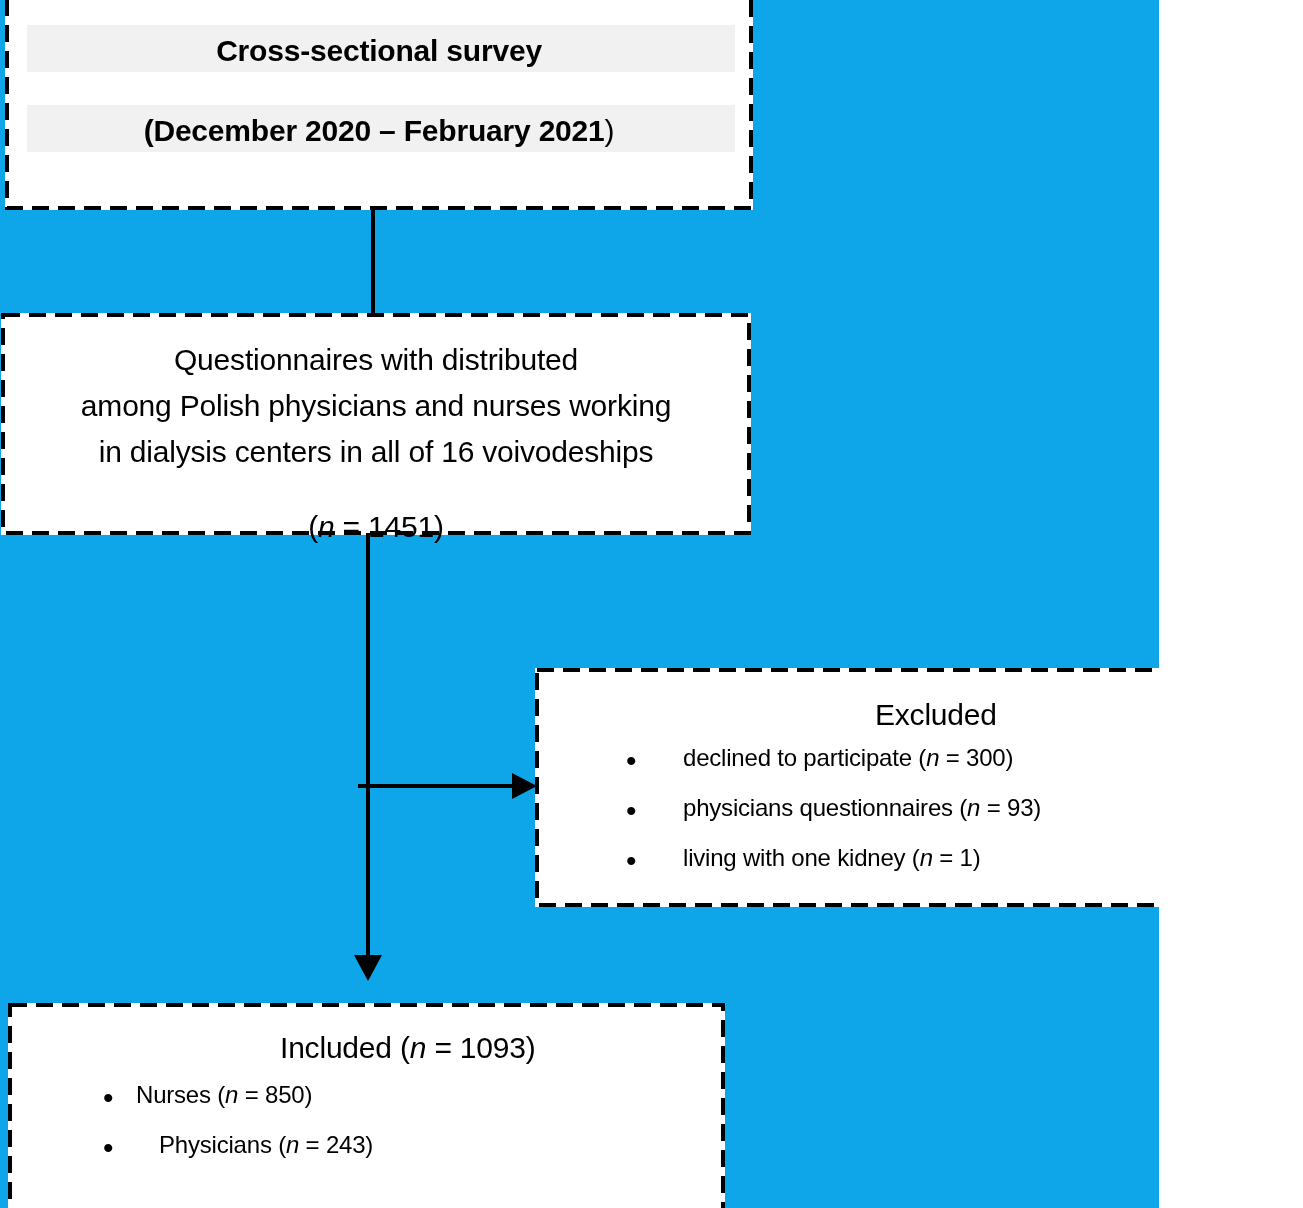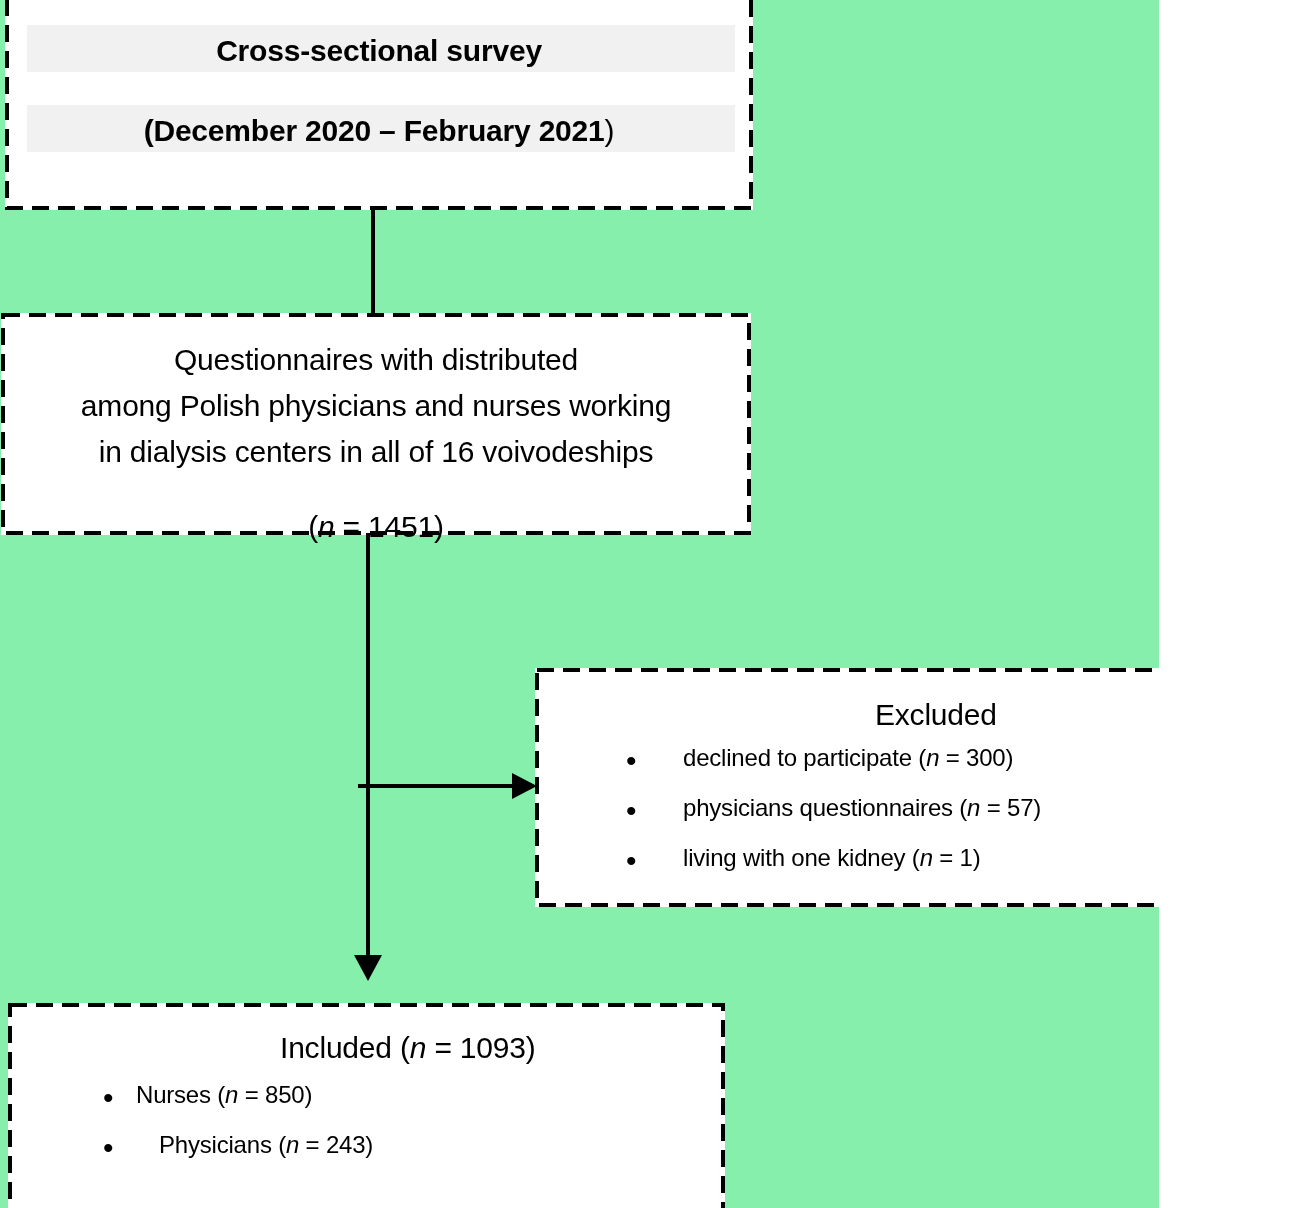--- a/index.html
+++ b/index.html
@@ -9,21 +9,21 @@
   }
   body {
     font-family: "Liberation Sans", sans-serif;
     color: #000000;
   }
   #canvas {
     position: relative;
     width: 1159px;
     height: 1208px;
     overflow: hidden;
-    background: #86efac;
+    background: #0ea5e9;
   }
 
   
   .box {
     position: absolute;
     box-sizing: border-box;
     background: #ffffff;
   }
   .box-border {
     position: absolute;
@@ -138,21 +138,21 @@
     <svg class="box-border" width="767" height="239" viewBox="0 0 767 239" preserveAspectRatio="none">
       <rect x="2" y="2" width="763" height="235" fill="none" stroke="#000000" stroke-width="4" stroke-dasharray="17 9"></rect>
     </svg>
 
     <div class="line" style="left:340px; top:32px;">Excluded</div>
 
     <div class="bullet-dot" style="left:91px; top:78px;">•</div>
     <div class="bullet-row" style="left:148px; top:78px;"><span>declined to participate (</span><span class="ital">n</span><span> = 300)</span></div>
 
     <div class="bullet-dot" style="left:91px; top:128px;">•</div>
-    <div class="bullet-row" style="left:148px; top:128px;"><span>physicians questionnaires (</span><span class="ital">n</span><span> = 57)</span></div>
+    <div class="bullet-row" style="left:148px; top:128px;"><span>physicians questionnaires (</span><span class="ital">n</span><span> = 93)</span></div>
 
     <div class="bullet-dot" style="left:91px; top:178px;">•</div>
     <div class="bullet-row" style="left:148px; top:178px;"><span>living with one kidney (</span><span class="ital">n</span><span> = 1)</span></div>
   </div>
 
   <div class="box" style="left:8px; top:1003px; width:717px; height:205px;">
     <svg class="box-border" width="717" height="205" viewBox="0 0 717 205" preserveAspectRatio="none">
       <rect x="2" y="2" width="713" height="216" fill="none" stroke="#000000" stroke-width="4" stroke-dasharray="17 9"></rect>
     </svg>
 

